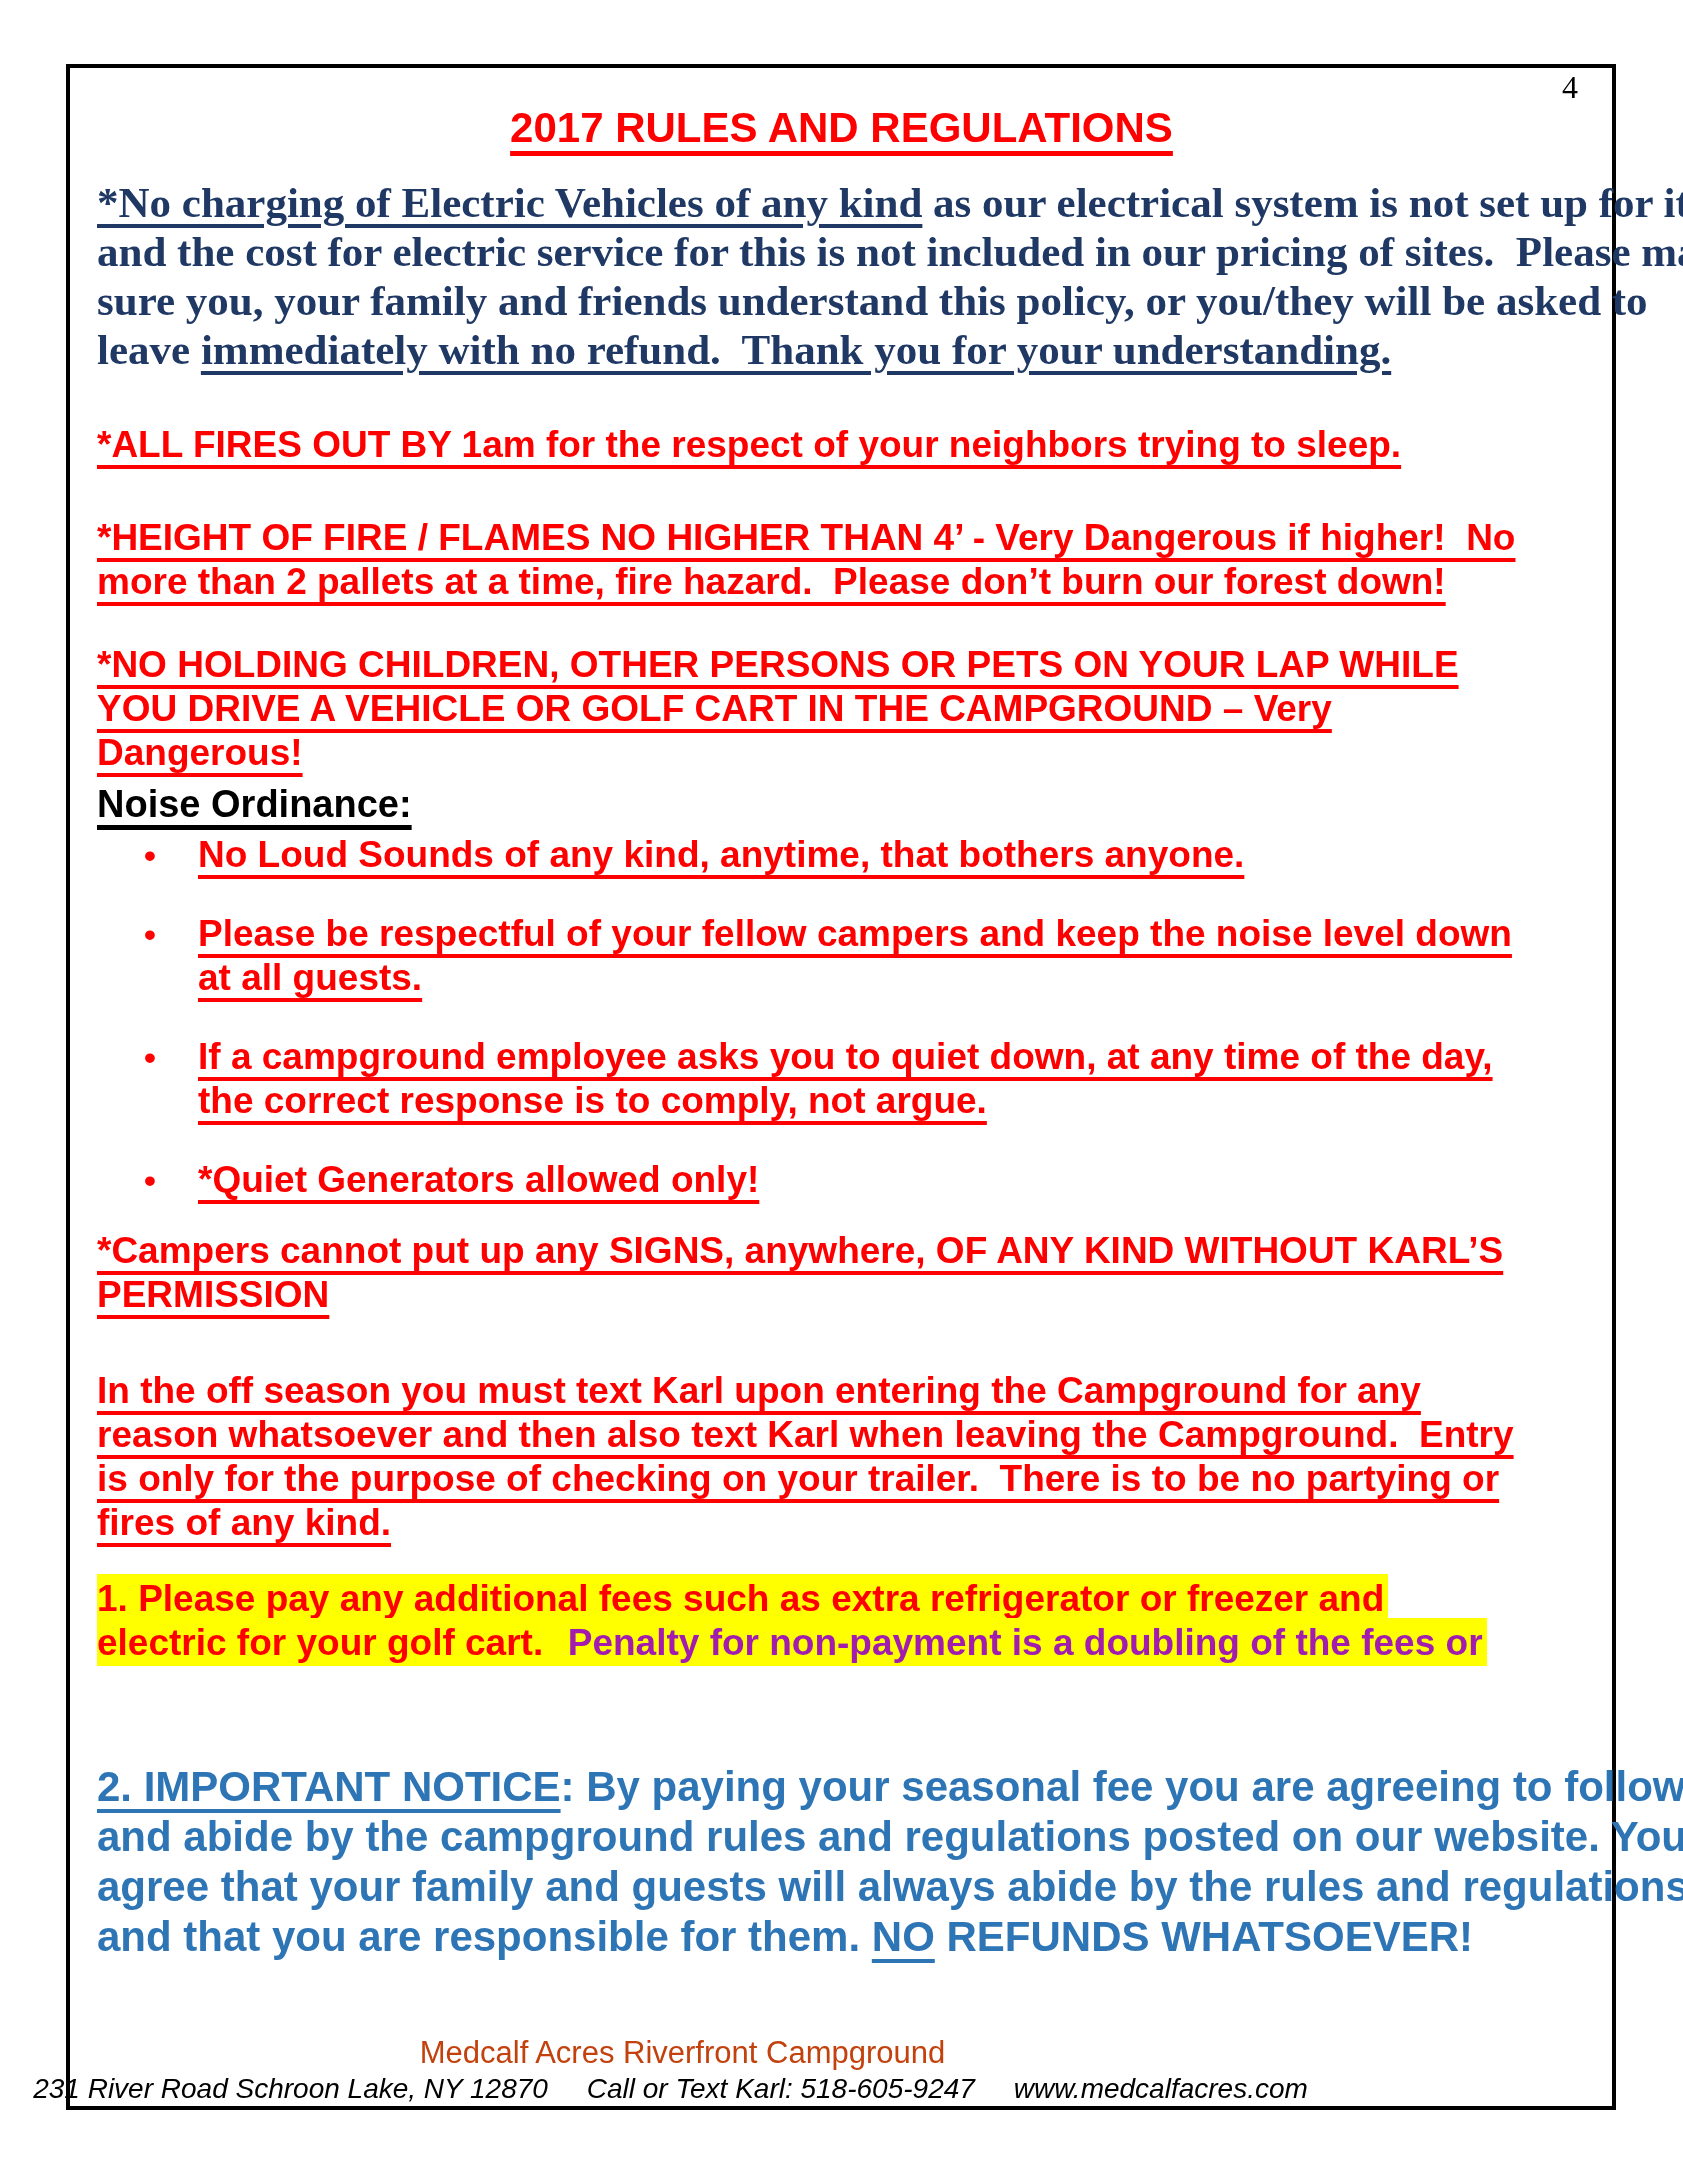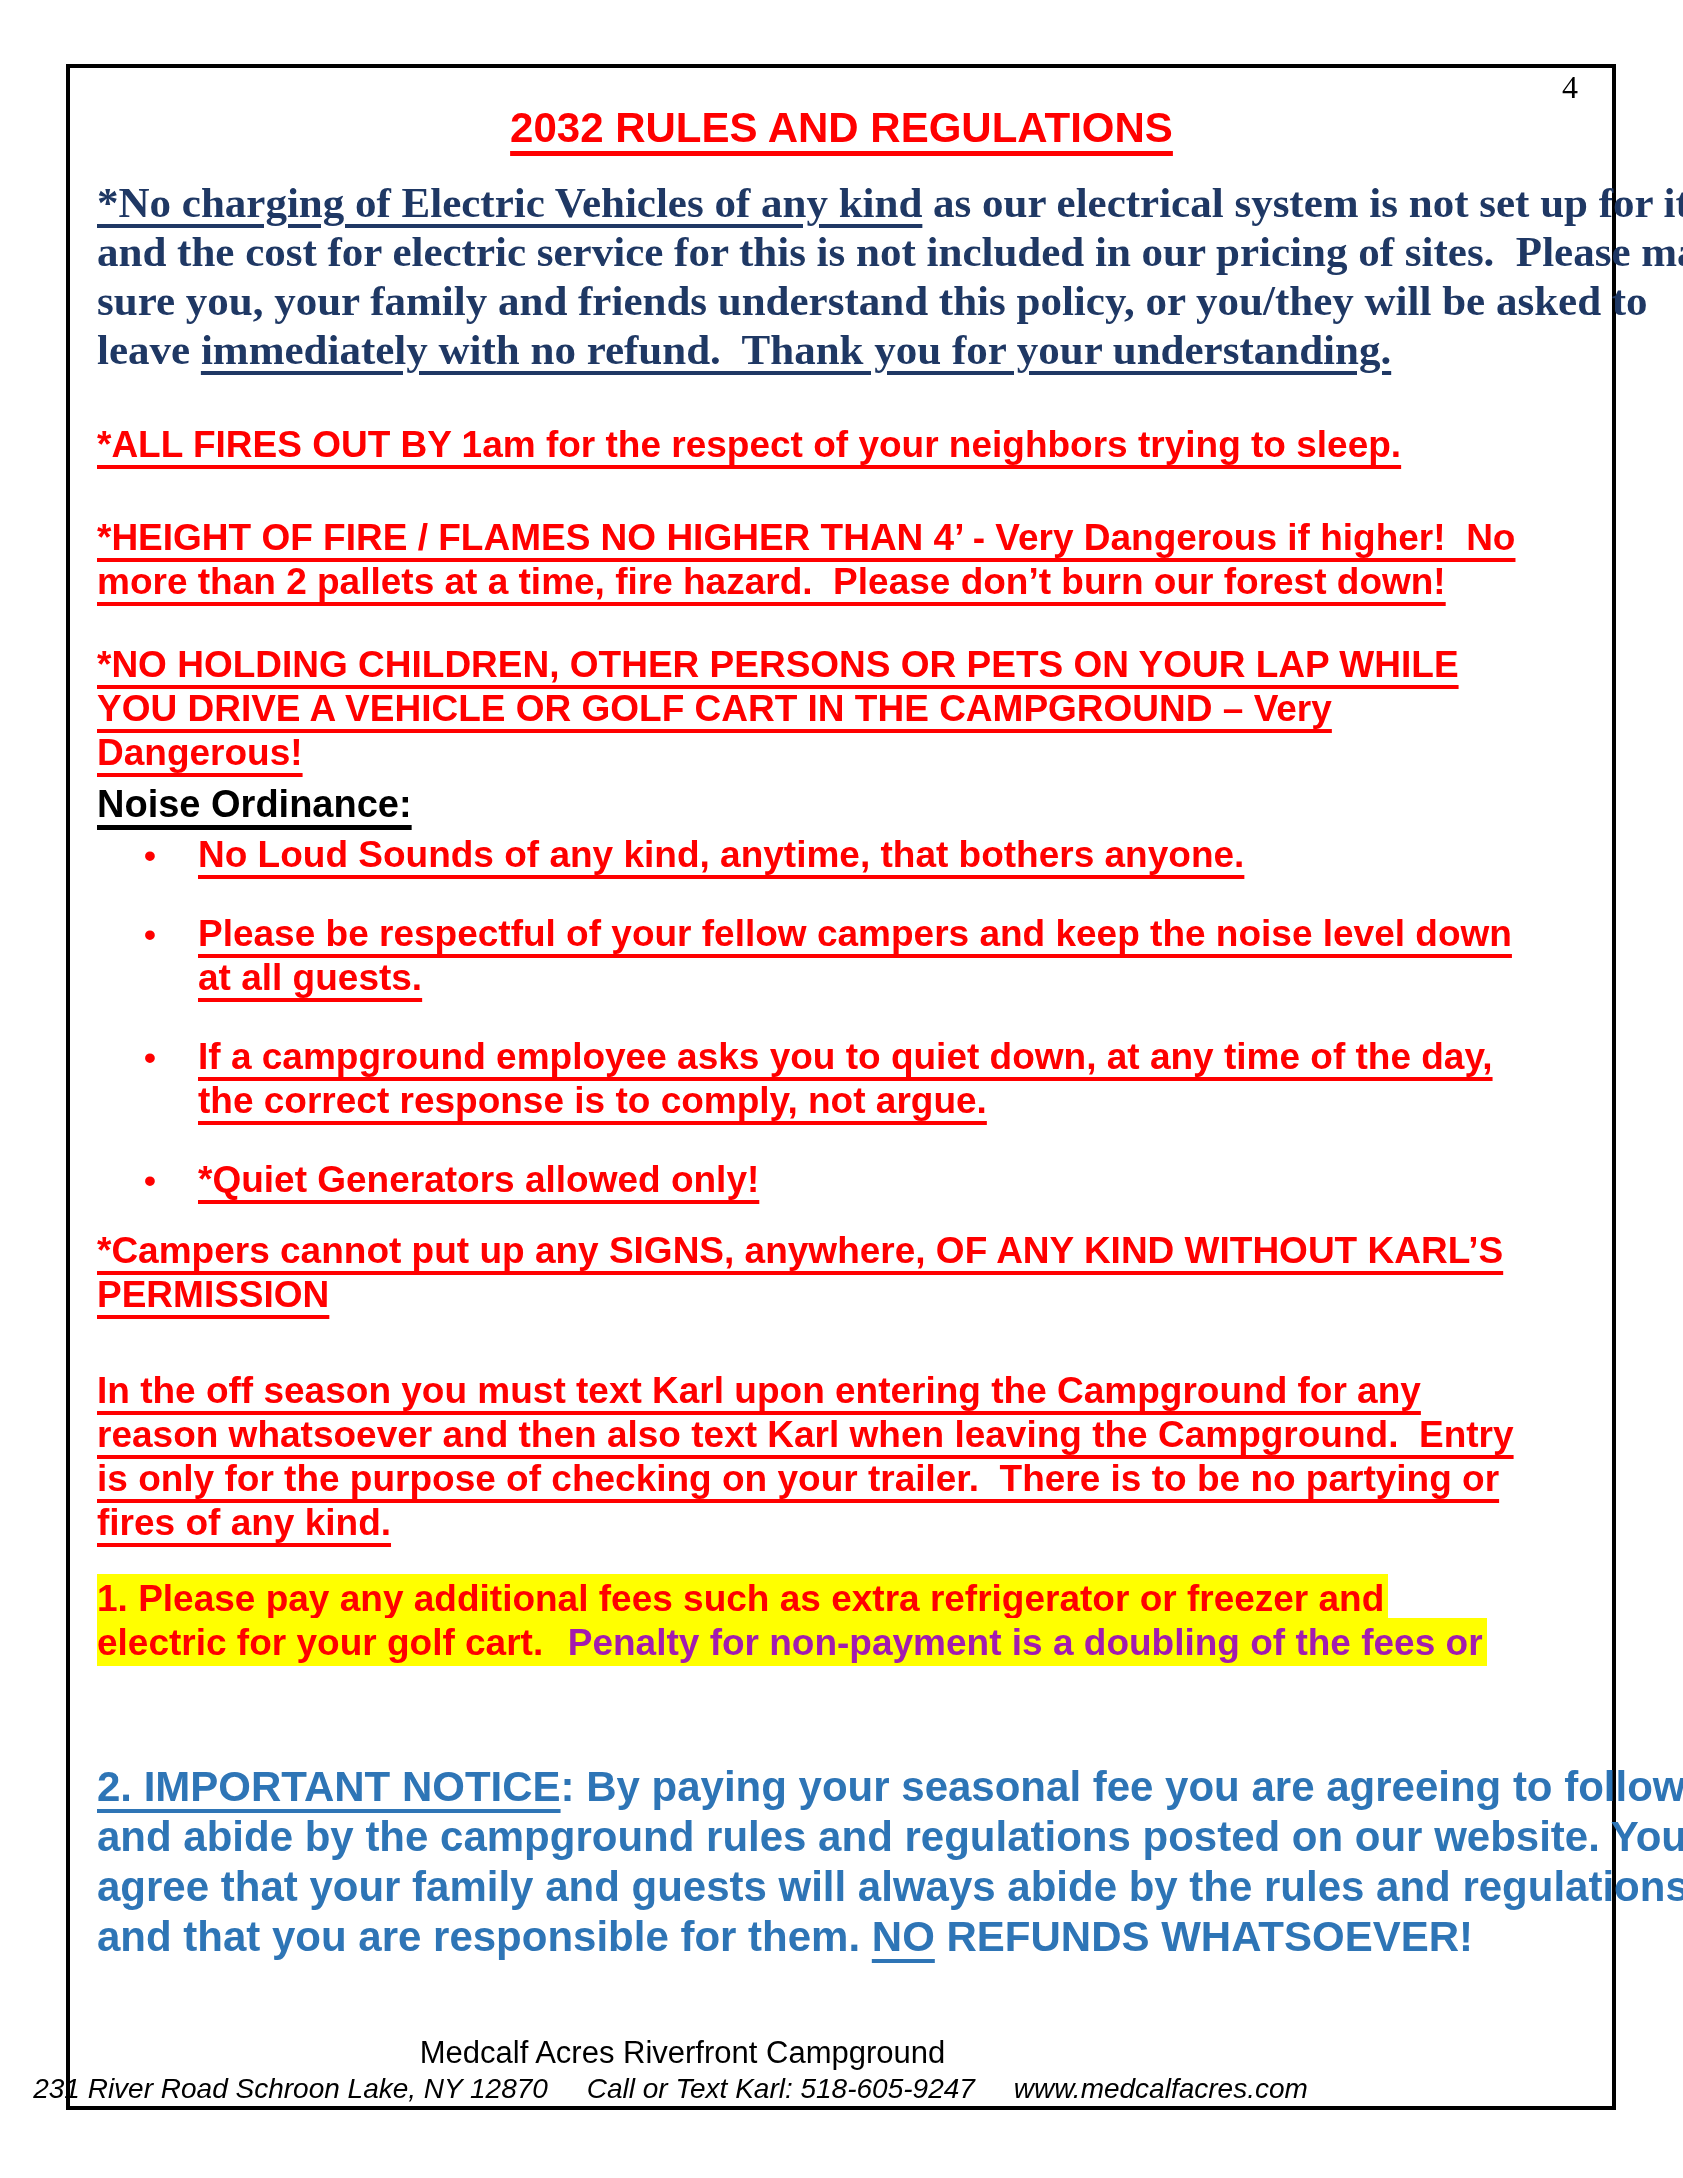--- a/index.html
+++ b/index.html
@@ -32,31 +32,31 @@
                 text-decoration:none; }
 
   .hl-block { font-weight:bold; font-size:37px; line-height:44px; }
   .hl { background:#ffff00; padding:4px 4px 3px 0; }
   .hl-red { color:#ff0000; }
   .hl-black { color:#a21caf; }
 
   .blue { font-weight:bold; color:#2e75b6; font-size:42px; line-height:50px; }
   .blue .u { text-decoration:underline; text-decoration-thickness:4px; text-underline-offset:8px; }
 
-  .footer-name { width:1365px; text-align:center; font-size:31px; color:#000000; }
+  .footer-name { width:1365px; text-align:center; font-size:31px; color:#c2410c; }
   .footer-addr { width:1341px; text-align:center; font-size:28px; color:#000;font-style:italic; }
 </style>
 </head>
 <body>
 
 <div class="border-box"></div>
 
 <div class="abs pagenum" style="left:1562px; top:69px;">4</div>
 
-<div class="abs title" style="left:0; top:104px;">2032 RULES AND REGULATIONS</div>
+<div class="abs title" style="left:0; top:104px;">2017 RULES AND REGULATIONS</div>
 
 <div class="abs serif" style="left:97px; top:178px;">
   <div class="line"><span class="u">*No charging of Electric Vehicles of any kind</span><span> as our electrical system is not set up for it</span></div>
   <div class="line">and the cost for electric service for this is not included in our pricing of sites.  Please make</div>
   <div class="line">sure you, your family and friends understand this policy, or you/they will be asked to</div>
   <div class="line"><span>leave </span><span class="u">immediately with no refund.  Thank you for your understanding.</span></div>
 </div>
 
 <div class="abs red" style="left:97px; top:423px;">
   <div class="line">*ALL FIRES OUT BY 1am for the respect of your neighbors trying to sleep.</div>

